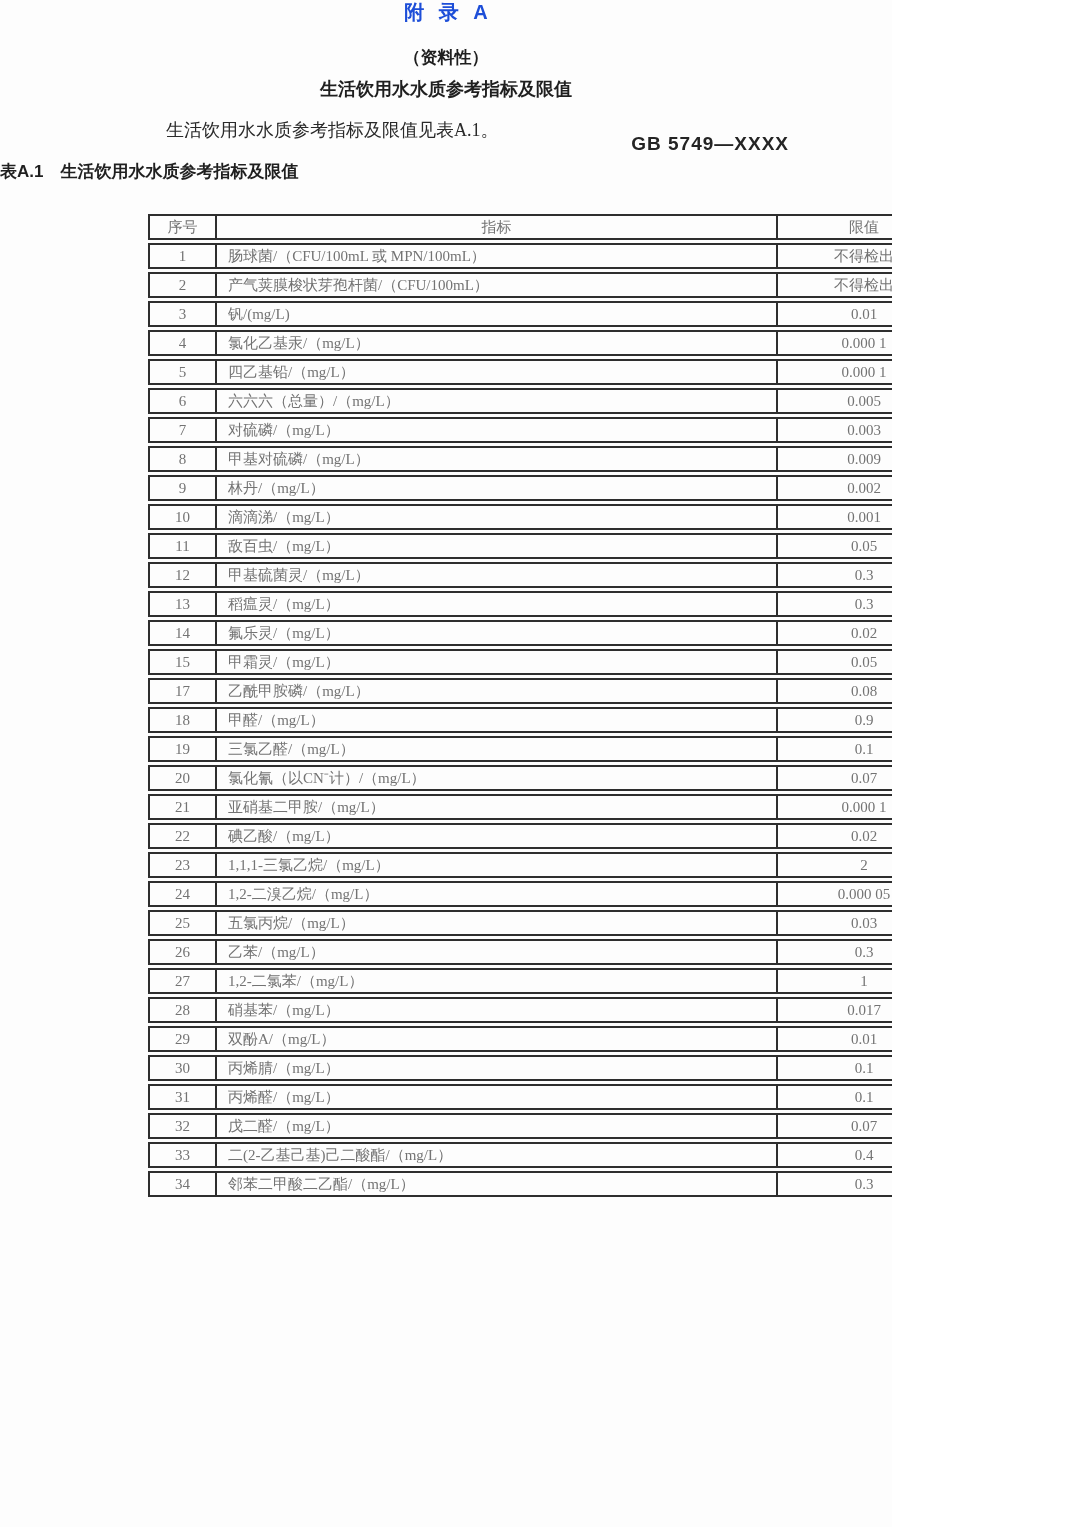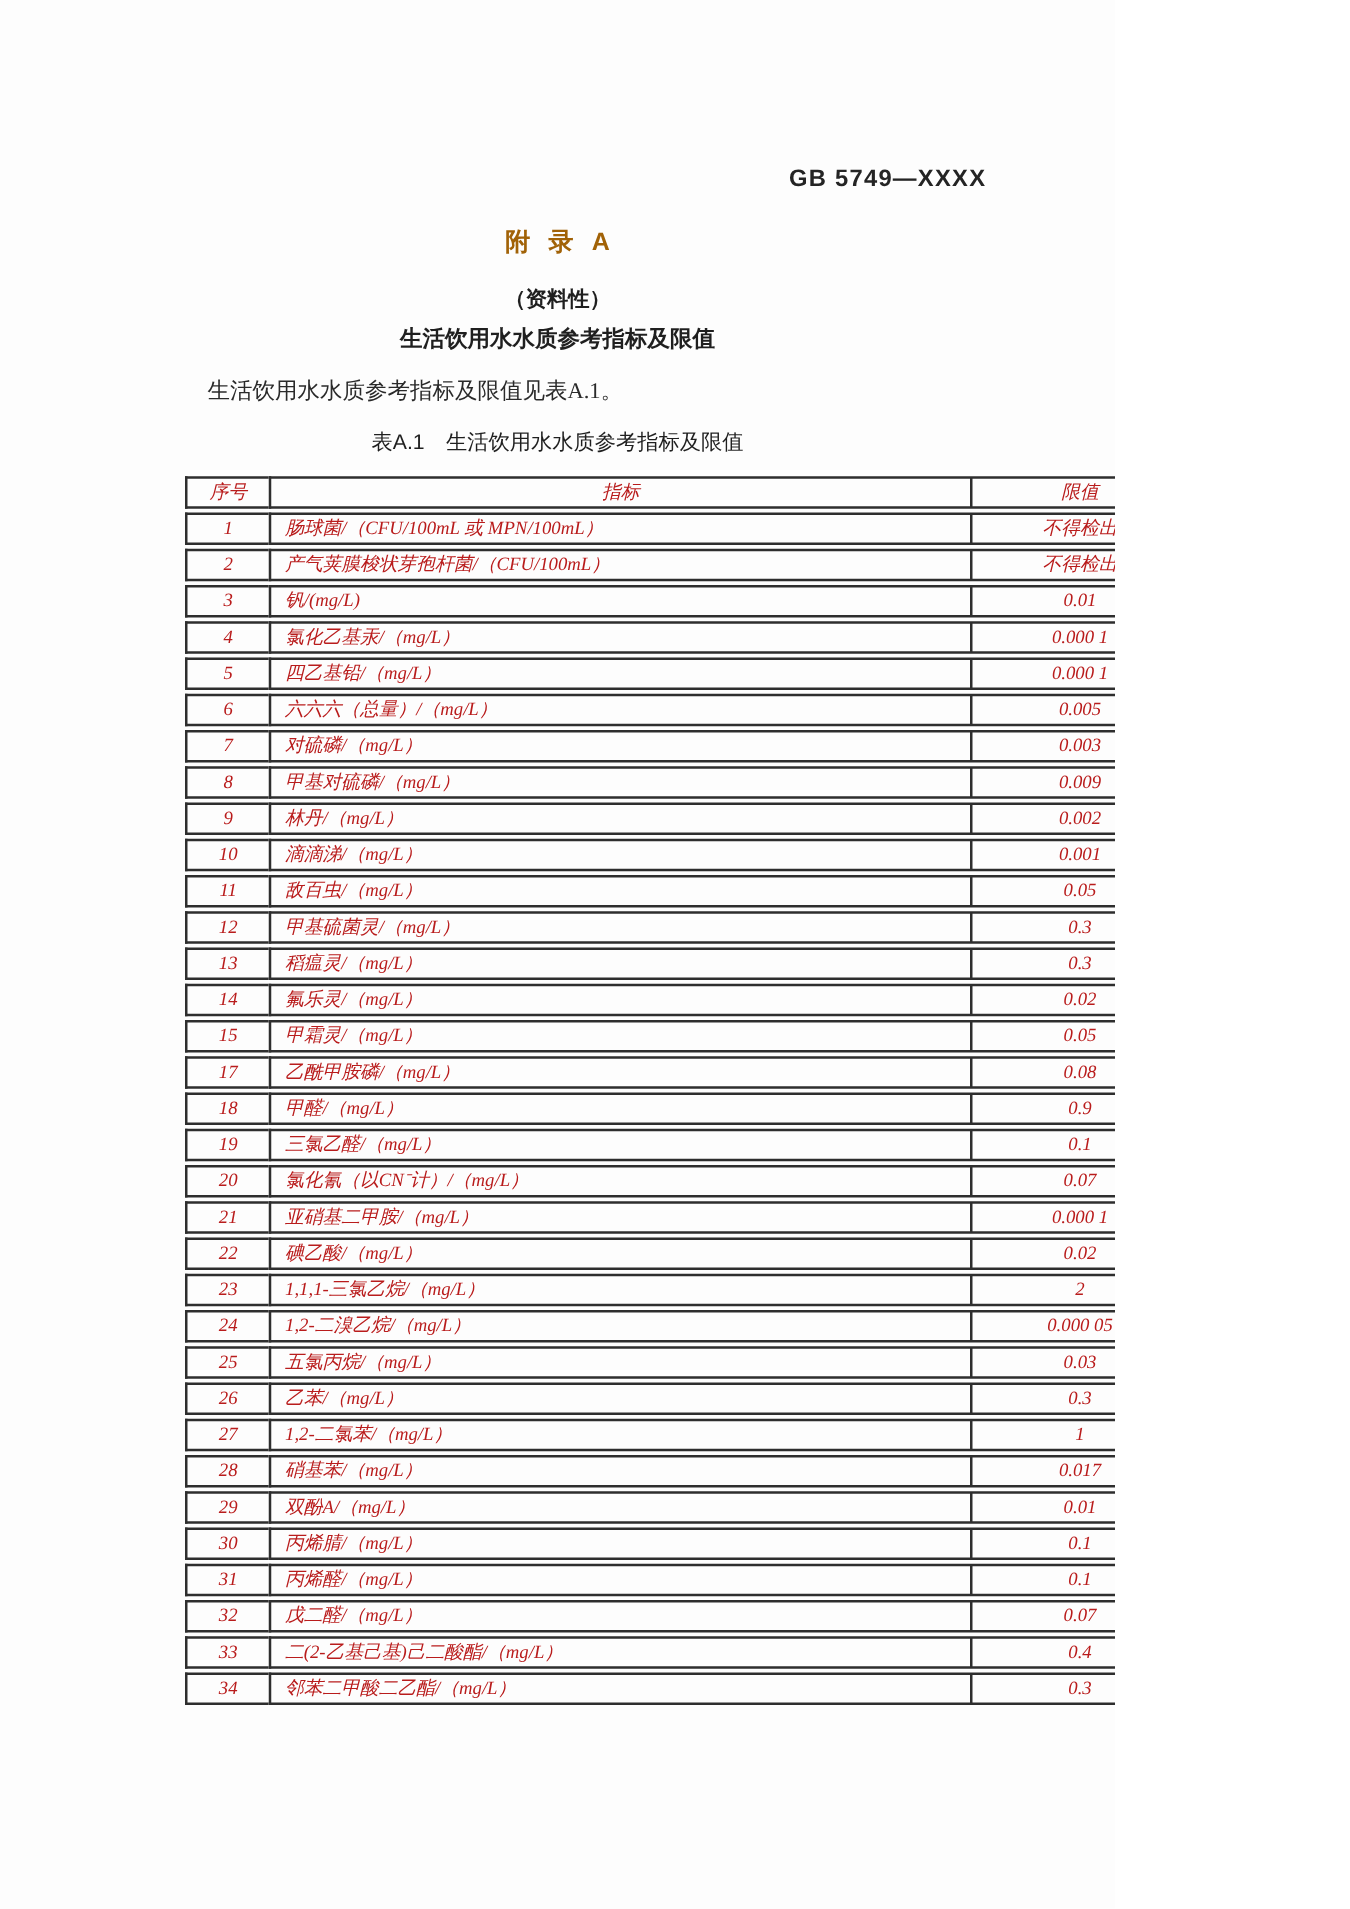--- a/index.html
+++ b/index.html
@@ -16,28 +16,27 @@
     position: absolute;
     top: 133px;
     right: 103px;
     font-family: "Liberation Sans", sans-serif;
     font-size: 19px;
     font-weight: 600;
     letter-spacing: 1px;
     color: #242424;
   }
   .appendix-title {
-    padding-top: 182px;
     text-align: center;
     font-family: "Liberation Sans", sans-serif;
     font-weight: 700;
     font-size: 20px;
     line-height: 25px;
     word-spacing: 9px;
-    color: #a16207;
+    color: #1d4ed8;
   }
   .appendix-kind {
     margin-top: 22px;
     text-align: center;
     font-family: "Liberation Sans", sans-serif;
     font-weight: 700;
     font-size: 17px;
     line-height: 22px;
     color: #1f1f1f;
   }
@@ -51,36 +50,35 @@
     color: #1f1f1f;
   }
   .intro {
     margin: 18px 0 0 166px;
     font-size: 18px;
     line-height: 23px;
     color: #2a2a2a;
   }
   .table-caption {
     margin-top: 18px;
-    text-align: center;
-    font-family: "Liberation Sans", sans-serif;
-    font-weight: 400;
+    text-align: left;
+    font-family: "Liberation Sans", sans-serif;
+    font-weight: 700;
     font-size: 17px;
     line-height: 23px;
     color: #1f1f1f;
   }
   table.ref-table {
-    margin: 13px 0 0 148px;
+    margin: 28px 0 0 148px;
     width: 804px;
     table-layout: fixed;
     border-collapse: separate;
     border-spacing: 0 3px;
     font-size: 15px;
-    color: #b91c1c;
-    font-style: italic;
+    color: #737373;
   }
   table.ref-table col.c-index     { width: 67px; }
   table.ref-table col.c-indicator { width: 561px; }
   table.ref-table col.c-limit     { width: 176px; }
   table.ref-table th,
   table.ref-table td {
     border-top: 2px solid #2e2e2e;
     border-bottom: 2px solid #2e2e2e;
     border-left: 2px solid #2e2e2e;
     height: 22px;

